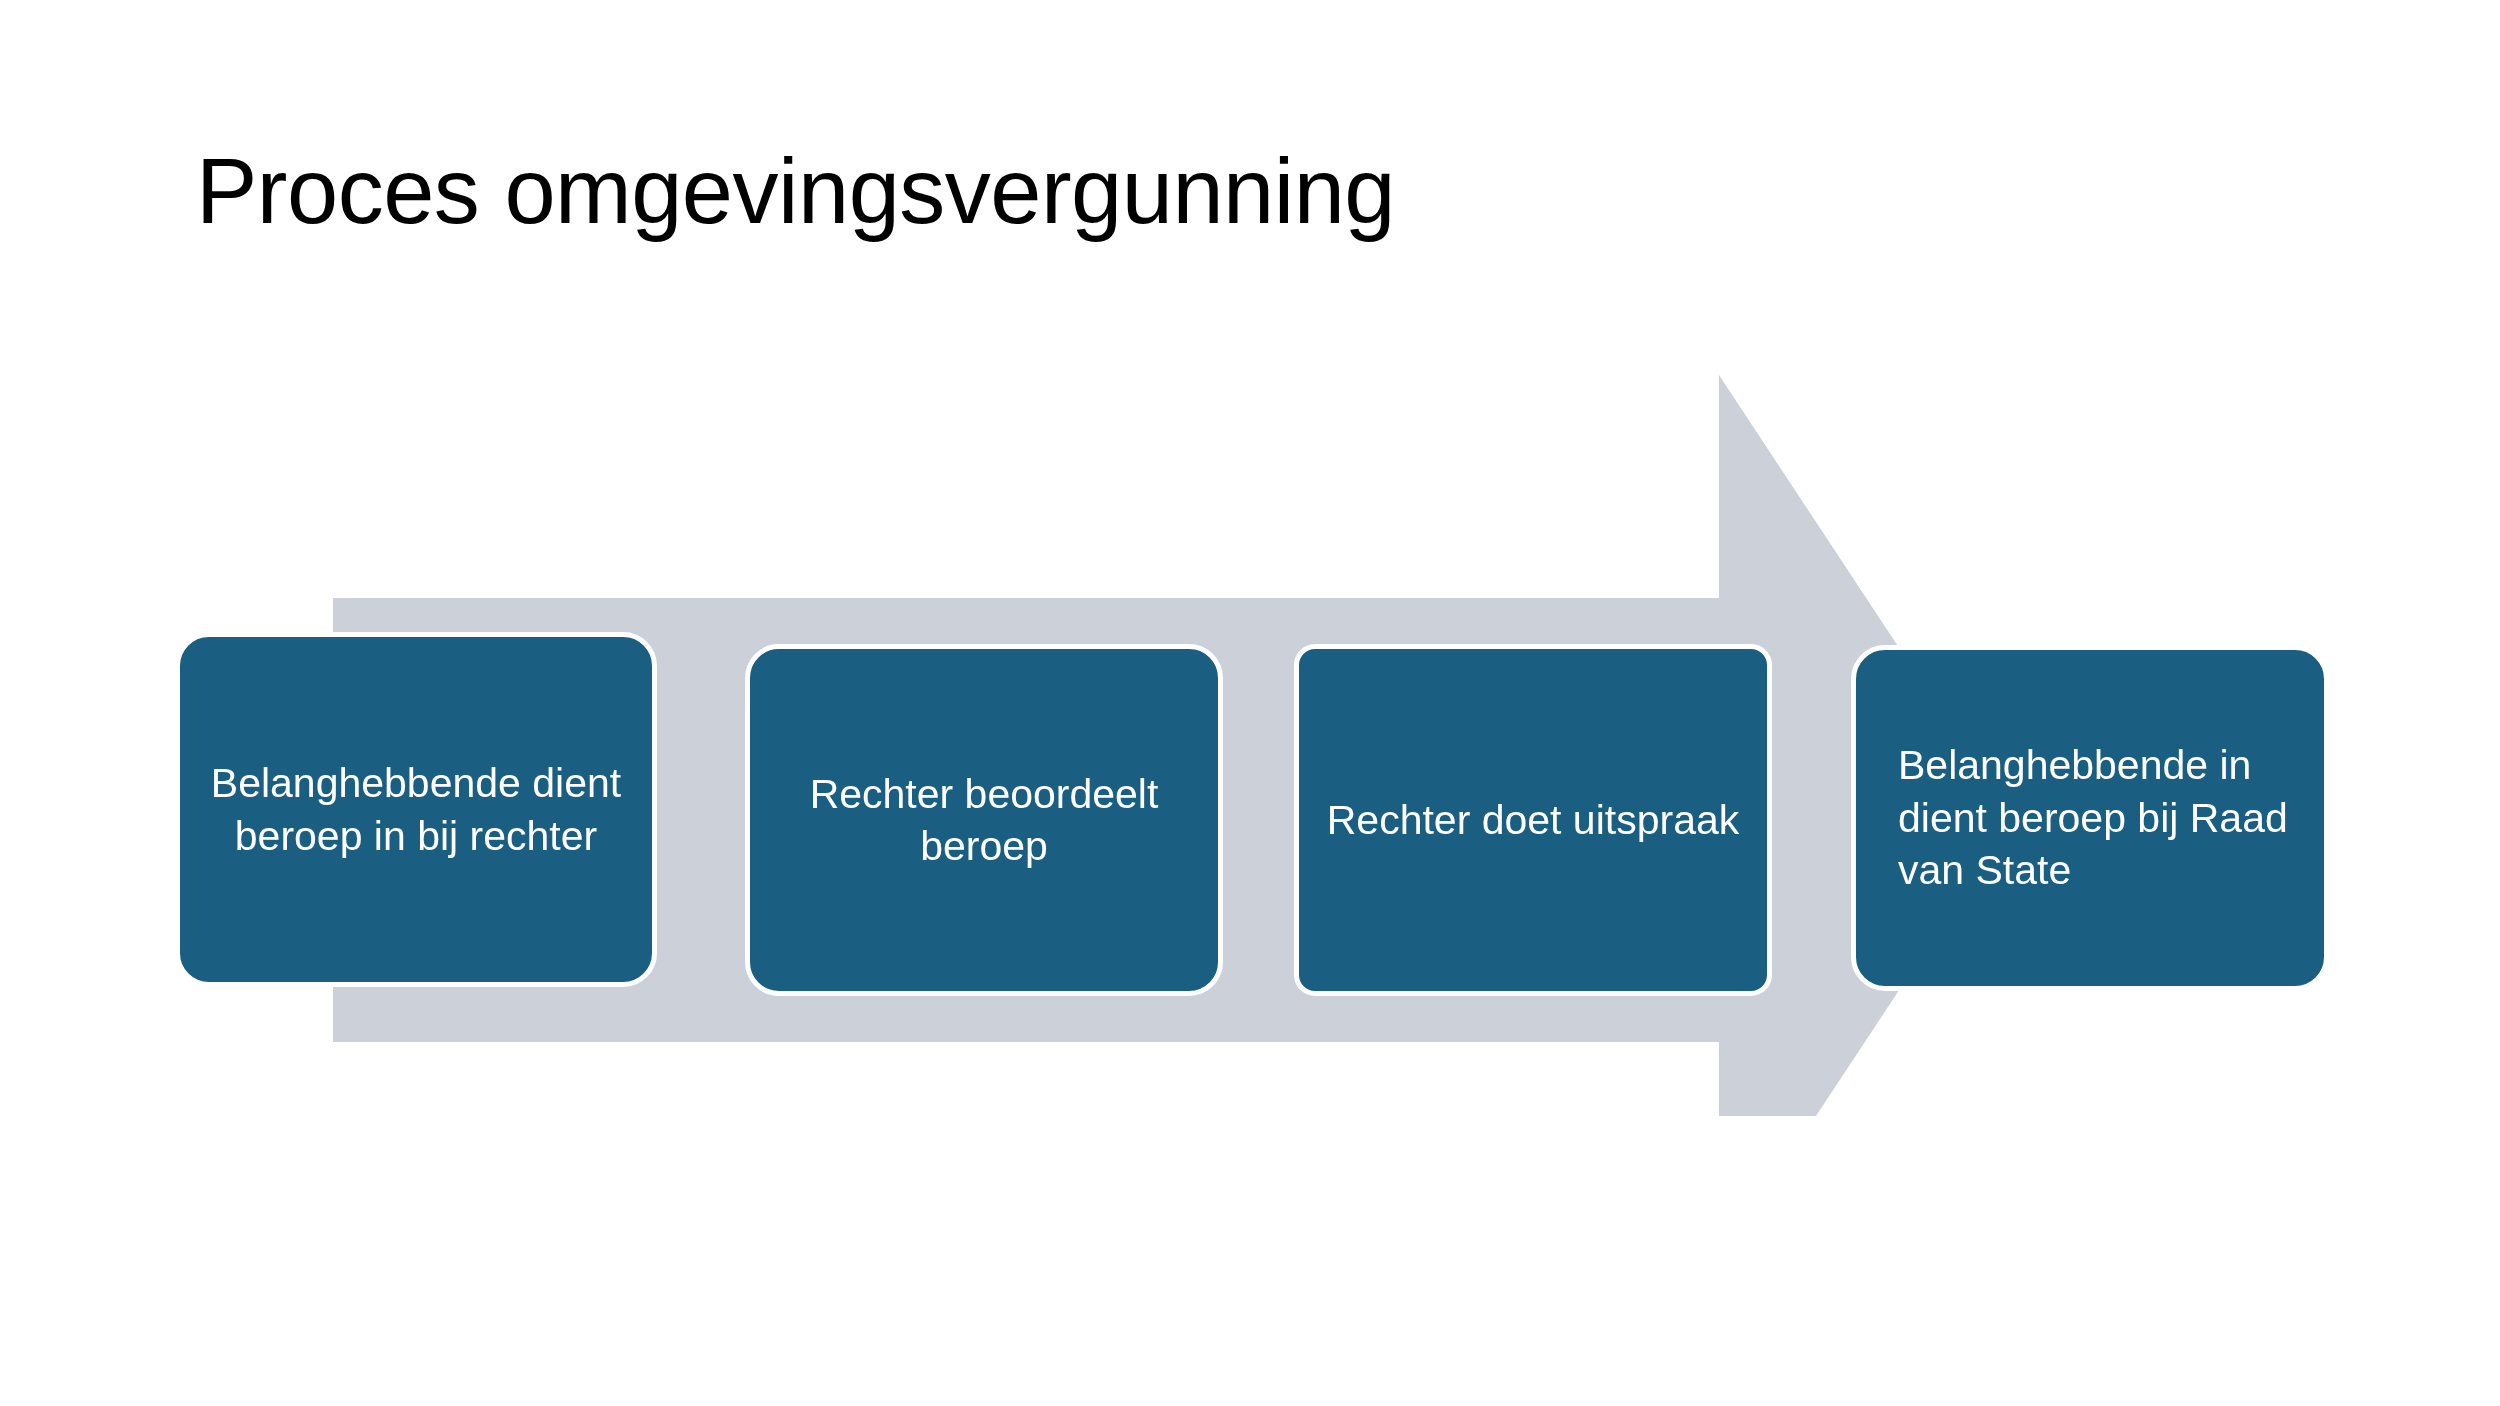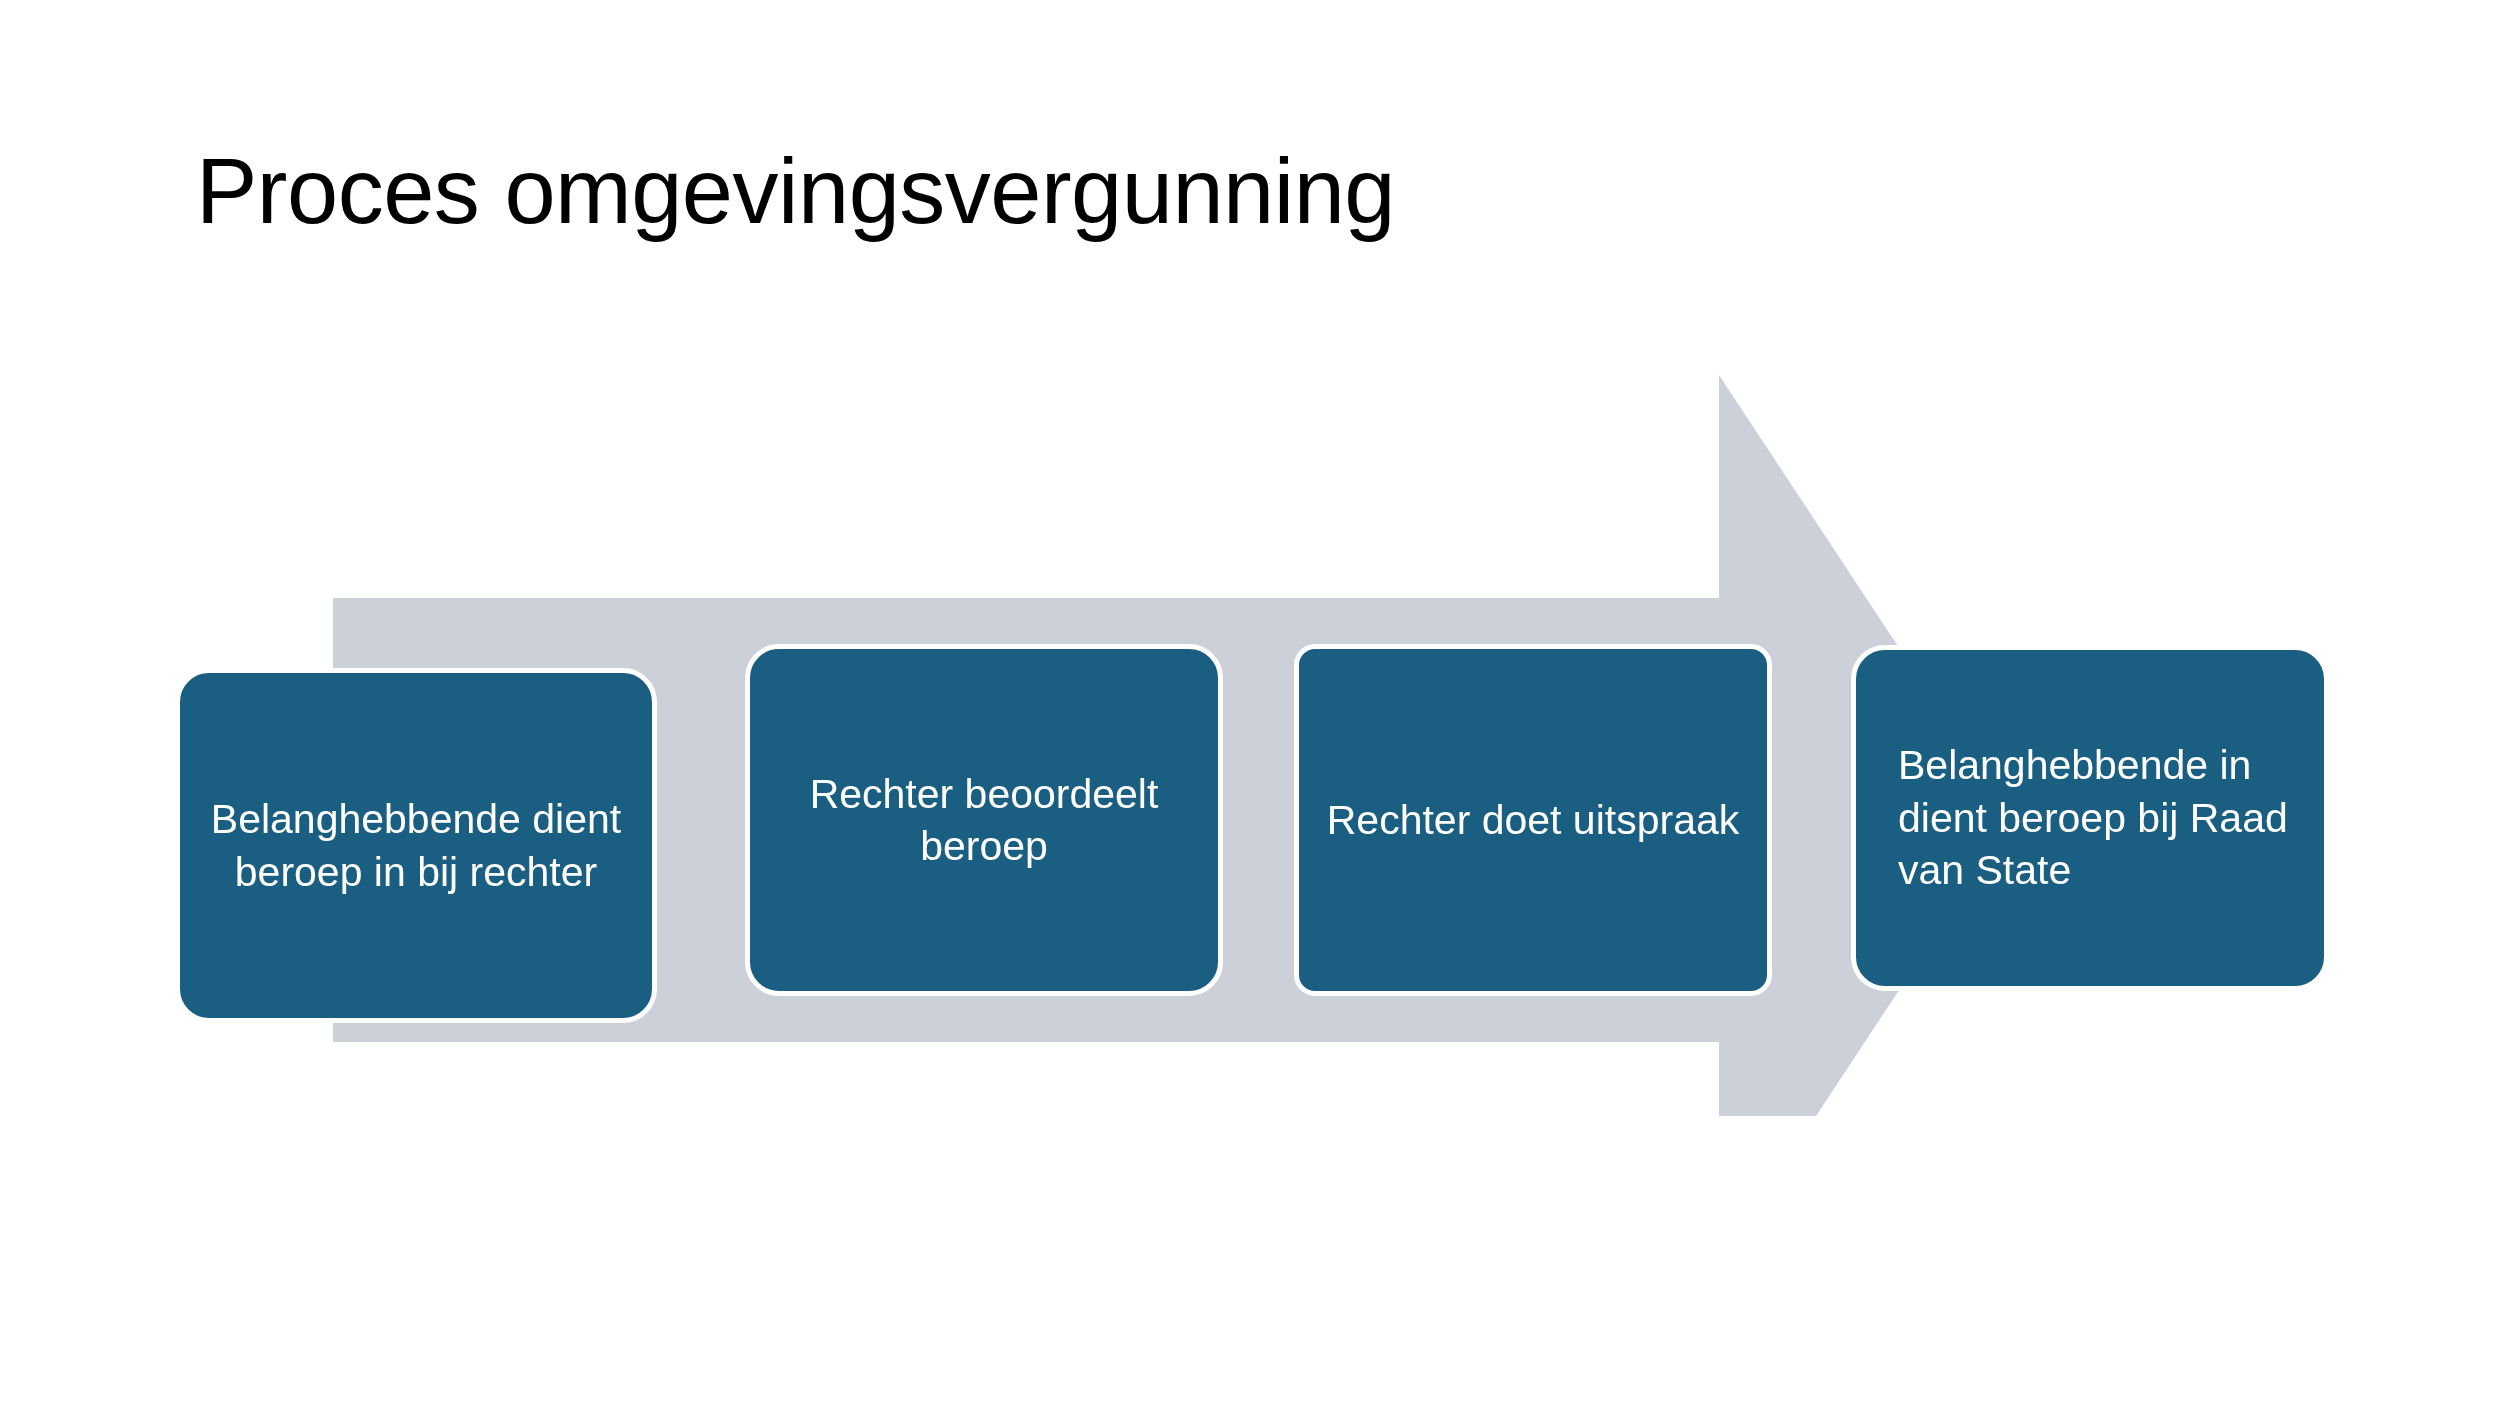--- a/index.html
+++ b/index.html
@@ -59,21 +59,21 @@
     font-weight: 400;
   }
   .step-box .step-label {
     width: 100%;
     padding: 0 26px;
     box-sizing: border-box;
   }
   .step-box.align-center .step-label { text-align: center; }
   .step-box.align-left   .step-label { text-align: left; padding-left: 42px; }
 
-  #step-1 { left: 175px;  top: 632px; width: 482px; height: 355px; margin-top: 36px; }
+  #step-1 { left: 175px;  top: 632px; width: 482px; height: 355px; }
   #step-2 { left: 745px;  top: 644px; width: 478px; height: 352px; justify-content: flex-end; }
   #step-3 { left: 1294px; top: 644px; width: 478px; height: 352px; border-radius: 21px; }
   #step-4 { left: 1851px; top: 645px; width: 478px; height: 346px; }
 </style>
 </head>
 <body>
 
 <div id="slide">
 
   <div id="slide-title">Proces omgevingsvergunning</div>

